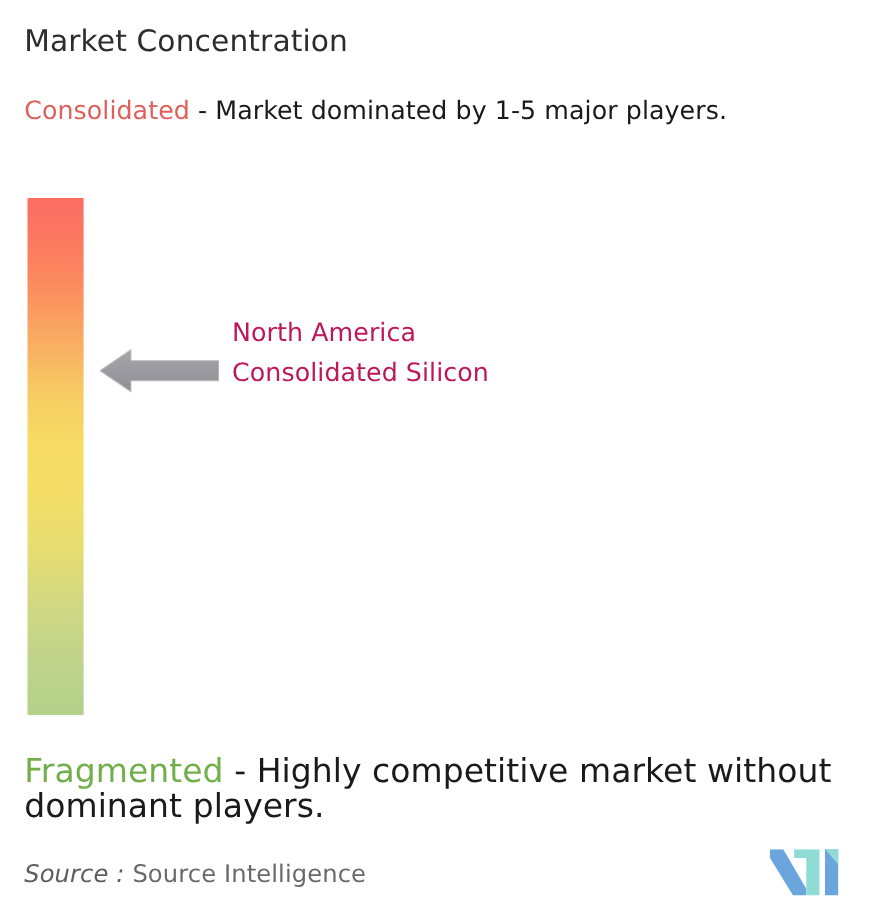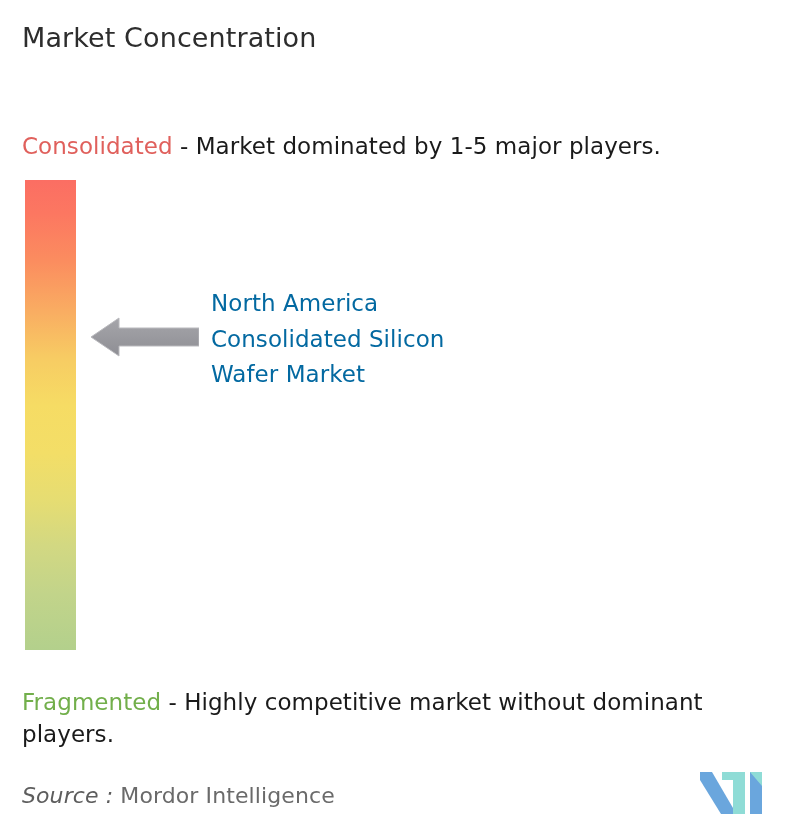--- a/index.html
+++ b/index.html
@@ -39,21 +39,20 @@
   
   .legend-top {
     position: absolute;
     left: 22px;
     top: 85px;
     width: 740px;
     font-size: 23px;
     line-height: 32px;
     color: #1a1a1a;
     letter-spacing: 0.05px;
-    margin-top: 45px;
   }
   .legend-top .kw {
     color: #e0605c;
   }
   .legend-top .desc {
     color: #1a1a1a;
   }
 
   
   .gradient-bar {
@@ -87,31 +86,31 @@
   }
 
   
   .market-label {
     position: absolute;
     left: 211px;
     top: 286px;
     width: 380px;
     font-size: 23px;
     line-height: 35.5px;
-    color: #0369a1;
+    color: #be185d;
     letter-spacing: 0.05px;
   }
 
   
   .legend-bottom {
     position: absolute;
     left: 22px;
     top: 686px;
     width: 770px;
-    font-size: 23px;
+    font-size: 30px;
     line-height: 32px;
     color: #1a1a1a;
     letter-spacing: 0.05px;
   }
   .legend-bottom .kw {
     color: #72af4b;
   }
   .legend-bottom .desc {
     color: #1a1a1a;
   }
@@ -156,25 +155,25 @@
         <linearGradient id="arrGrad" x1="0" y1="0" x2="0" y2="1">
           <stop offset="0%" stop-color="#a6a6ab"></stop>
           <stop offset="45%" stop-color="#9b9ba0"></stop>
           <stop offset="100%" stop-color="#8e8e94"></stop>
         </linearGradient>
       </defs>
       <polygon points="0,21 28,2 28,12 108,12 108,30 28,30 28,40" fill="url(#arrGrad)" stroke="#b9b9bd" stroke-width="1"></polygon>
     </svg>
   </div>
 
-  <div class="market-label"><span>North America</span><br><span>Consolidated Silicon</span><br><span>Wafer Market</span></div>
+  <div class="market-label"><span>North America</span><br><span>Consolidated Silicon</span><br></div>
 
   <div class="legend-bottom"><span class="kw">Fragmented</span><span class="desc"> - Highly competitive market without dominant players.</span></div>
 
-  <div class="source"><span class="source-label">Source : </span><span class="source-value">Mordor Intelligence</span></div>
+  <div class="source"><span class="source-label">Source : </span><span class="source-value">Source Intelligence</span></div>
 
   <div class="logo">
     <svg width="66" height="42" viewBox="0 0 66 42" xmlns="http://www.w3.org/2000/svg">
 
       <polygon points="0,0 12,0 33,36 33,42 21,42 0,8" fill="#6aa6dd"></polygon>
 
       <polygon points="33,0 45,0 45,42 33,42 33,36" fill="#8fdcd6"></polygon>
       <polygon points="22,0 34,0 34,8 22,8" fill="#8fdcd6"></polygon>
 
       <polygon points="22,0 34,0 13,36 13,42 2,42" fill="#8fdcd6" opacity="0"></polygon>

